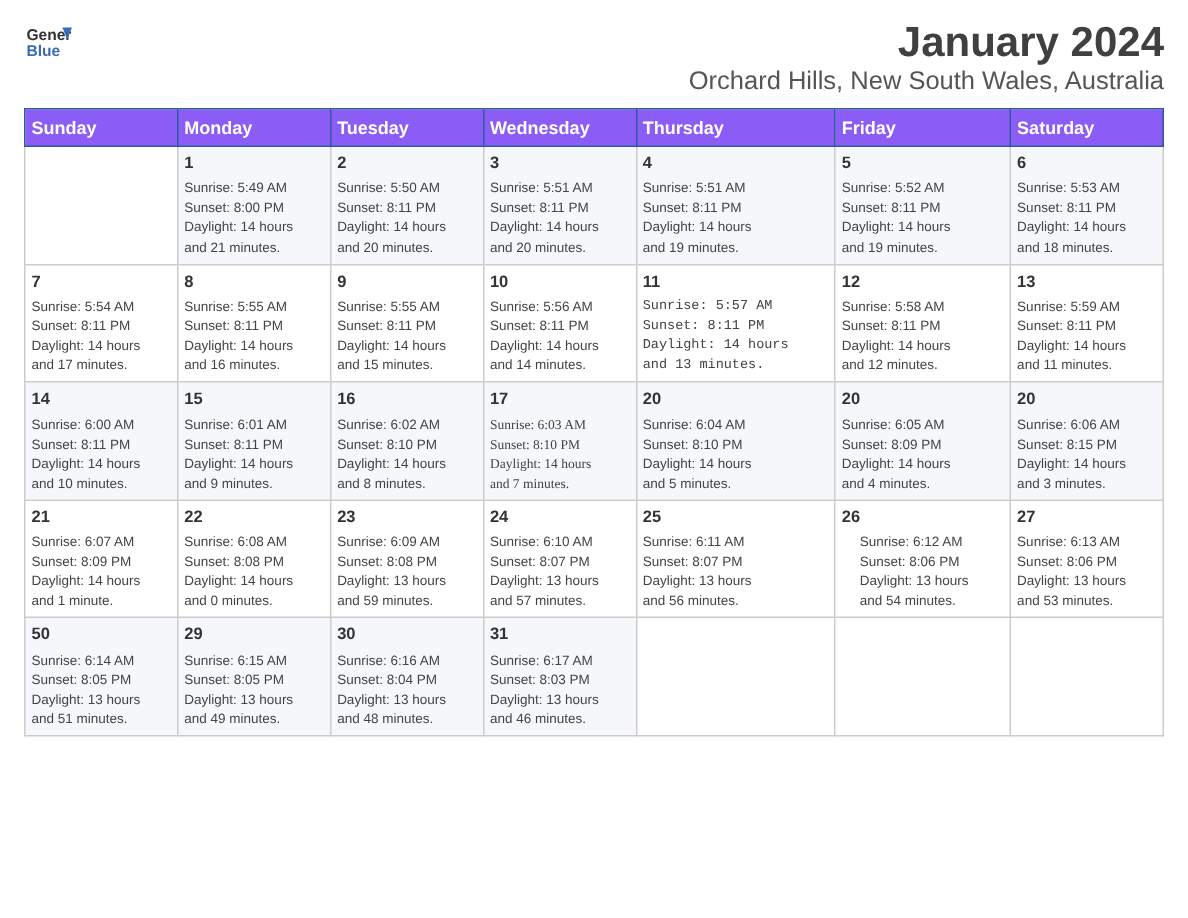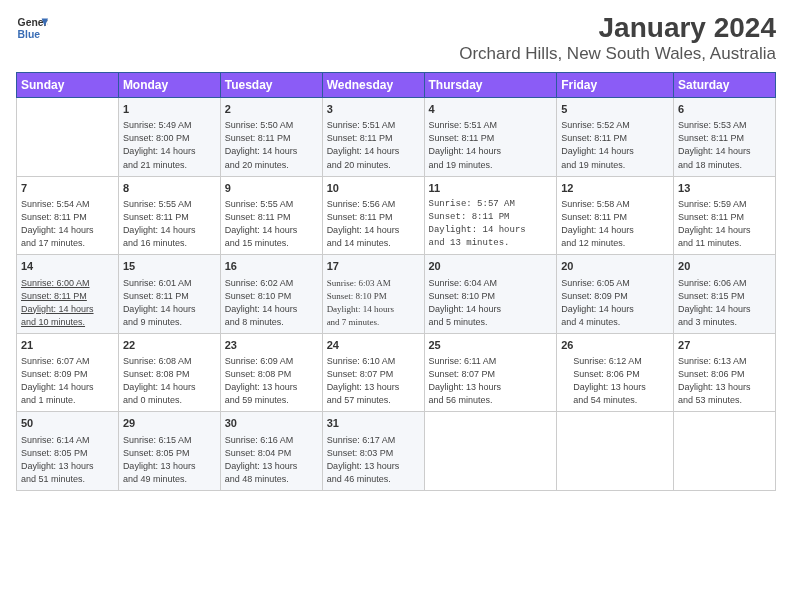--- a/index.html
+++ b/index.html
@@ -211,21 +211,21 @@
             <span class="day-num">13</span>
             <div class="cell-content" style="white-space: pre-line;">Sunrise: 5:59 AM
 Sunset: 8:11 PM
 Daylight: 14 hours
 and 11 minutes.</div>
           </td>
         </tr>
         <tr>
           <td>
             <span class="day-num">14</span>
-            <div class="cell-content" style="white-space: pre-line; text-decoration: underline;">Sunrise: 6:00 AM
+            <div class="cell-content" style="white-space: pre-line;">Sunrise: 6:00 AM
 Sunset: 8:11 PM
 Daylight: 14 hours
 and 10 minutes.</div>
           </td>
           <td>
             <span class="day-num">15</span>
             <div class="cell-content" style="white-space: pre-line;">Sunrise: 6:01 AM
 Sunset: 8:11 PM
 Daylight: 14 hours
 and 9 minutes.</div>

